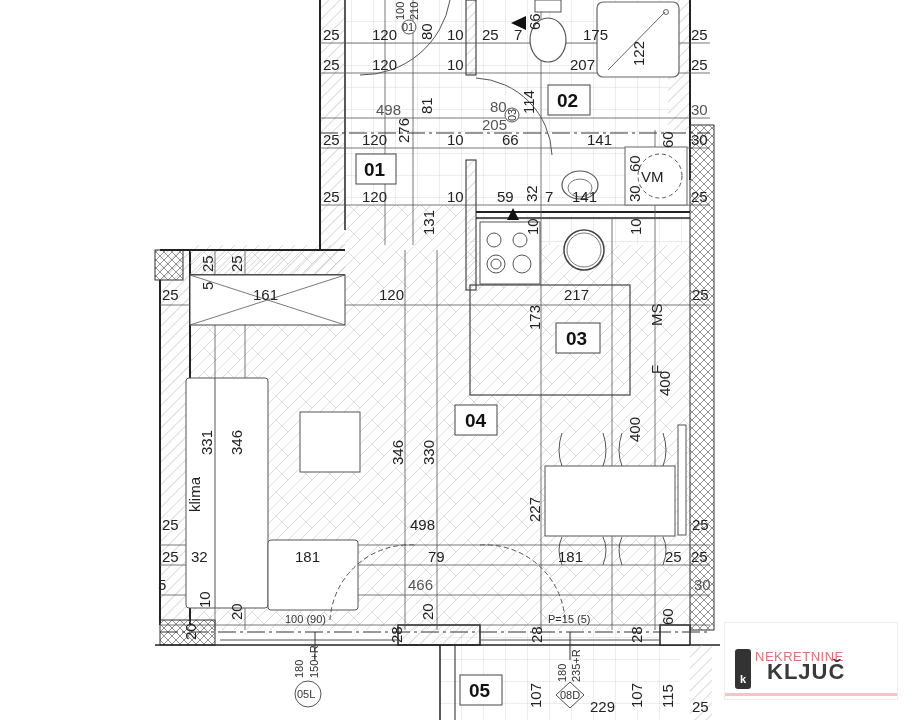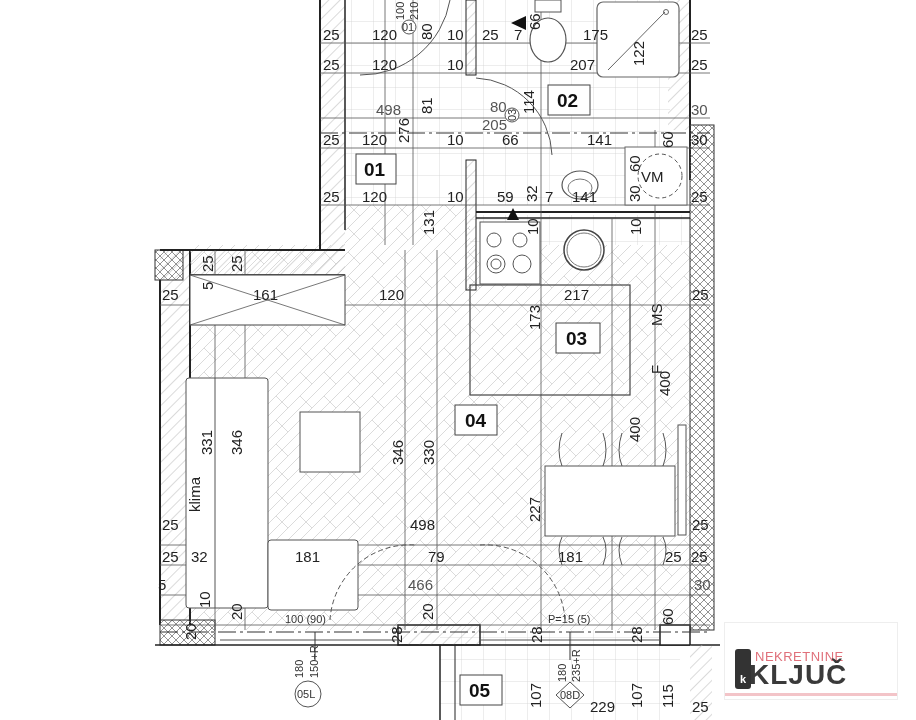--- a/index.html
+++ b/index.html
@@ -6,21 +6,21 @@
   body { width:916px; height:720px; overflow:hidden; position:relative; font-family:"Liberation Sans", sans-serif; }
   #plan { position:absolute; left:0; top:0; width:916px; height:720px; }
   .dim { font-family:"Liberation Sans", sans-serif; font-size:15px; fill:#222; }
   .dim-light { font-family:"Liberation Sans", sans-serif; font-size:15px; fill:#555; }
   .room-label { font-family:"Liberation Sans", sans-serif; font-size:19px; font-weight:bold; fill:#111; }
   .tag { font-family:"Liberation Sans", sans-serif; font-size:11px; fill:#333; }
   .logo { position:absolute; left:724px; top:622px; width:172px; height:76px; background:#fff; border:1px solid #eee; }
   .logo-box { position:absolute; left:10px; top:16px; width:150px; height:56px; }
   .logo-key { position:absolute; left:0; top:10px; width:16px; height:40px; background:#333; border-radius:3px; color:#fff; font-size:11px; text-align:center; line-height:60px; font-weight:bold; }
   .logo-top { position:absolute; left:20px; top:10px; font-size:13px; font-weight:normal; color:#e0707a; letter-spacing:0.5px; font-family:"Liberation Sans", sans-serif; }
-  .logo-main { position:absolute; left:14px; top:20px; font-size:28px; font-weight:bold; color:#3a3a3a; letter-spacing:1px; font-family:"Liberation Sans", sans-serif; }
+  .logo-main { position:absolute; left:32px; top:20px; font-size:22px; font-weight:bold; color:#3a3a3a; letter-spacing:1px; font-family:"Liberation Sans", sans-serif; }
   .logo-bar { position:absolute; left:0; top:70px; width:172px; height:3px; background:#f3c4c8; }
 </style>
 </head>
 <body>
 
 <svg id="plan" viewBox="0 0 916 720" xmlns="http://www.w3.org/2000/svg">
   <defs>
     <pattern id="hatch" width="8" height="8" patternUnits="userSpaceOnUse" patternTransform="rotate(45)">
       <line x1="0" y1="0" x2="0" y2="8" stroke="#b5b5b5" stroke-width="1"></line>
     </pattern>

